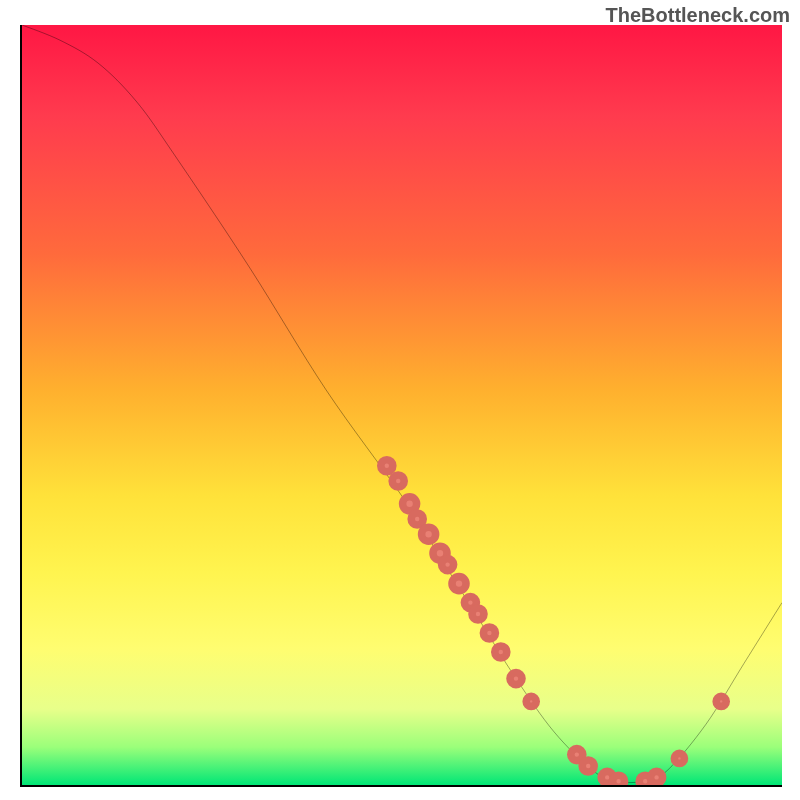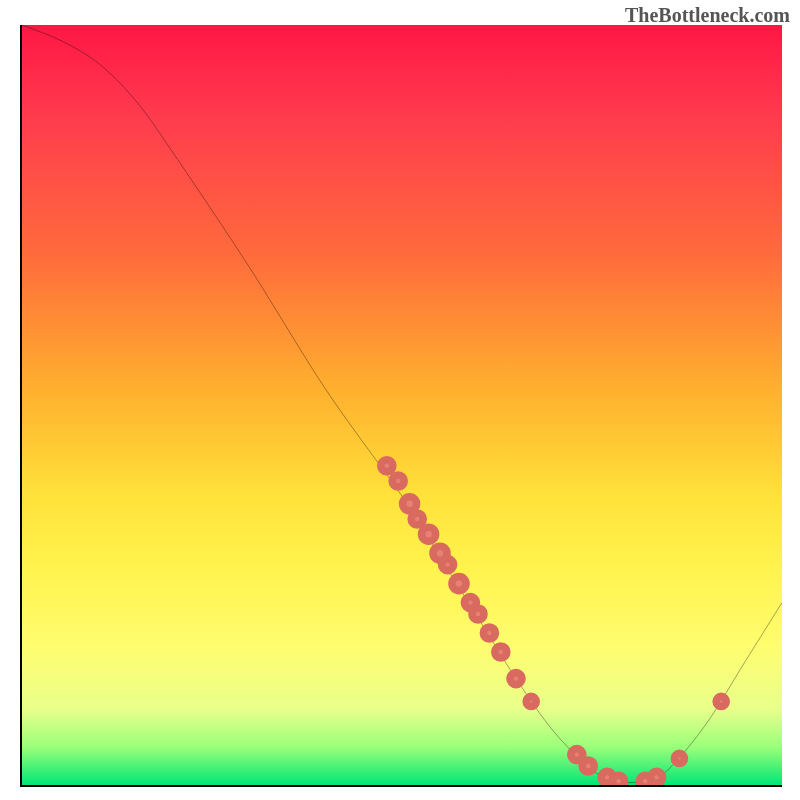--- a/index.html
+++ b/index.html
@@ -8,21 +8,20 @@
     width: 800px;
     height: 800px;
     overflow: hidden;
     font-family: Arial, sans-serif;
   }
   .container {
     position: relative;
     width: 800px;
     height: 652px;
     background: #ffffff;
-    font-family: Liberation Serif, serif;
   }
   .watermark {
     position: absolute;
     top: 4px;
     right: 10px;
     font-size: 20px;
     font-weight: bold;
     color: #555555;
     z-index: 10;
   }

